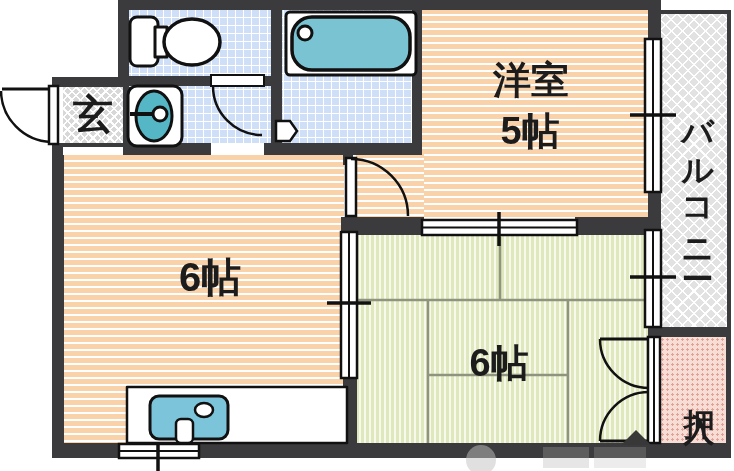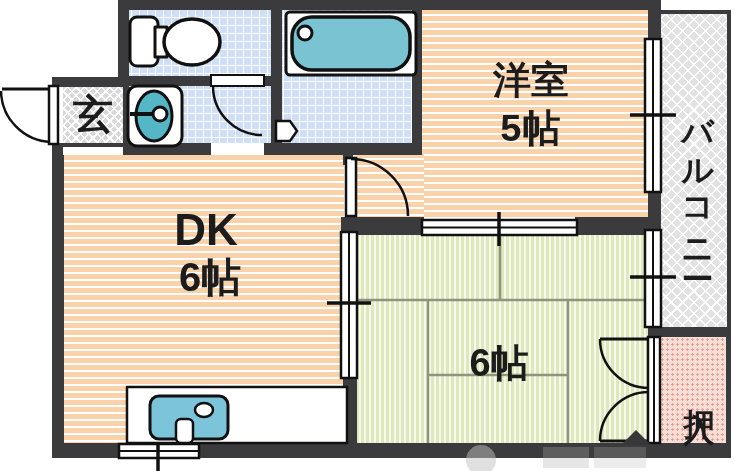--- a/index.html
+++ b/index.html
@@ -161,25 +161,24 @@
     <g>
       <circle cx="481" cy="460" r="15" fill="#c2c2c2" opacity="0.5"></circle>
       <rect x="543" y="447" width="46" height="21" fill="#ababab" opacity="0.3"></rect>
       <rect x="594" y="447" width="52" height="21" fill="#b5b5b5" opacity="0.25"></rect>
       <path d="M621,445 L636,430 L651,445 Z" fill="#383838"></path>
     </g>
   </svg>
 
   <div class="lbl" style="left:93px;top:114px;font-size:40px;">玄</div>
 
-  <div class="lbl" style="left:206px;top:230px;font-size:44px;">DK</div>
   <div class="lbl" style="left:210px;top:277px;font-size:40px;">6帖</div>
 
   <div class="lbl" style="left:531px;top:80px;font-size:38px;font-family:Liberation Serif, serif;">洋室</div>
-  <div class="lbl" style="left:530px;top:131px;font-size:38px;font-family:Liberation Mono, monospace;">5帖</div>
+  <div class="lbl" style="left:530px;top:131px;font-size:38px;">5帖</div>
 
   <div class="lbl" style="left:499px;top:363px;font-size:38px;">6帖</div>
 
   <div class="lbl lbl-v" style="left:698px;top:181px;font-size:32px;">バルコニー</div>
 
   <div class="lbl lbl-v" style="left:699px;top:388px;font-size:31px;letter-spacing:4px;">押入</div>
 
 </div>
 
 </body></html>

